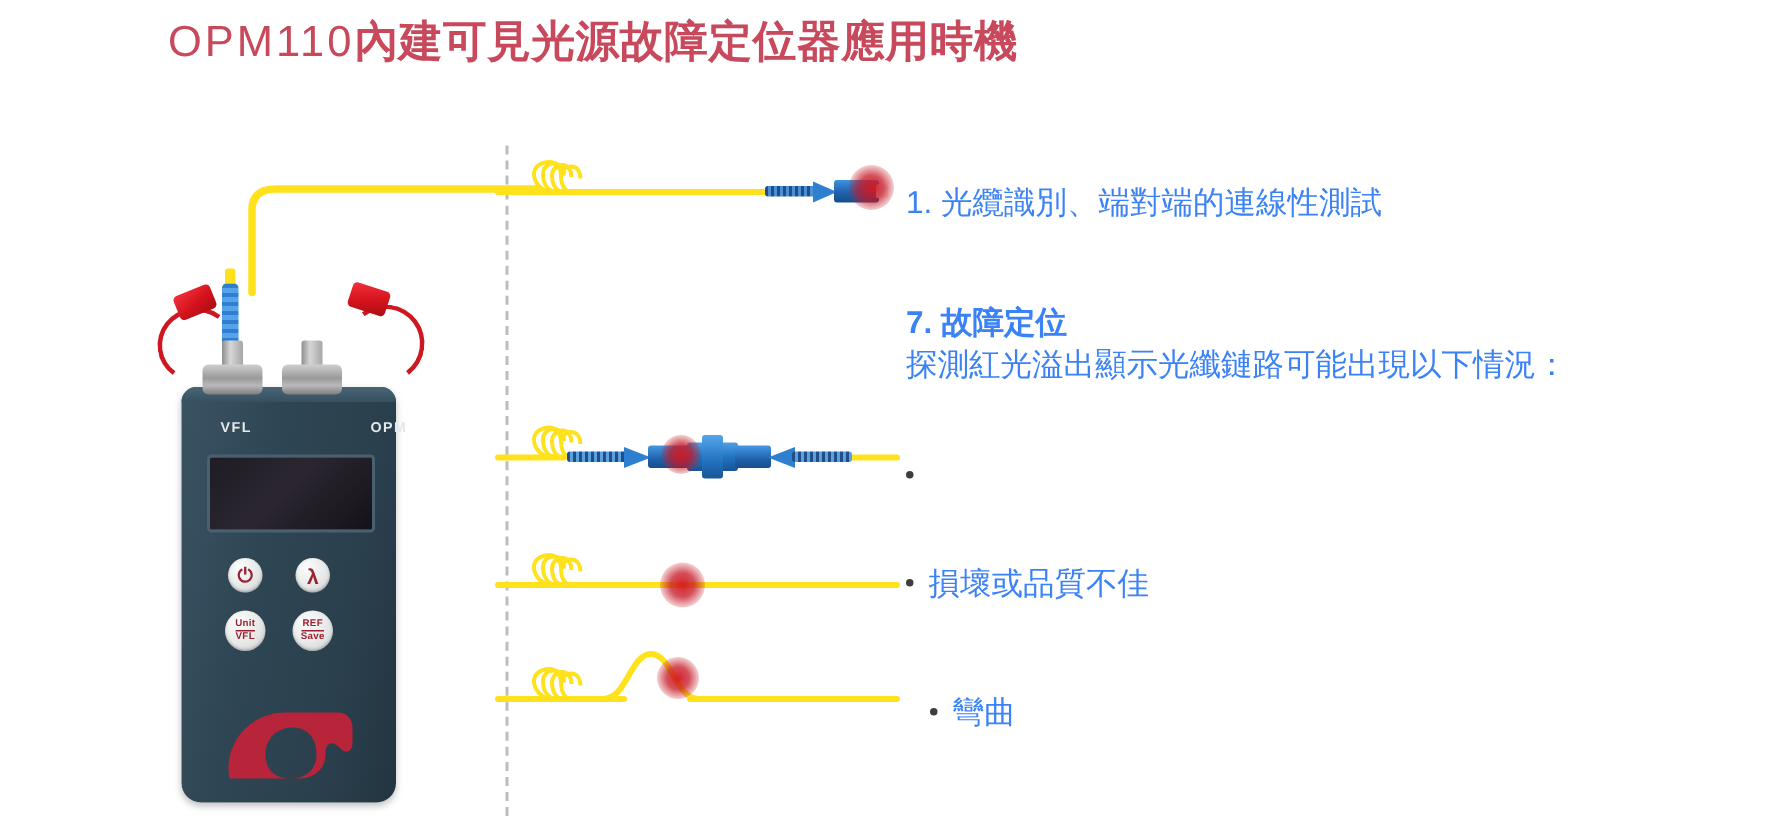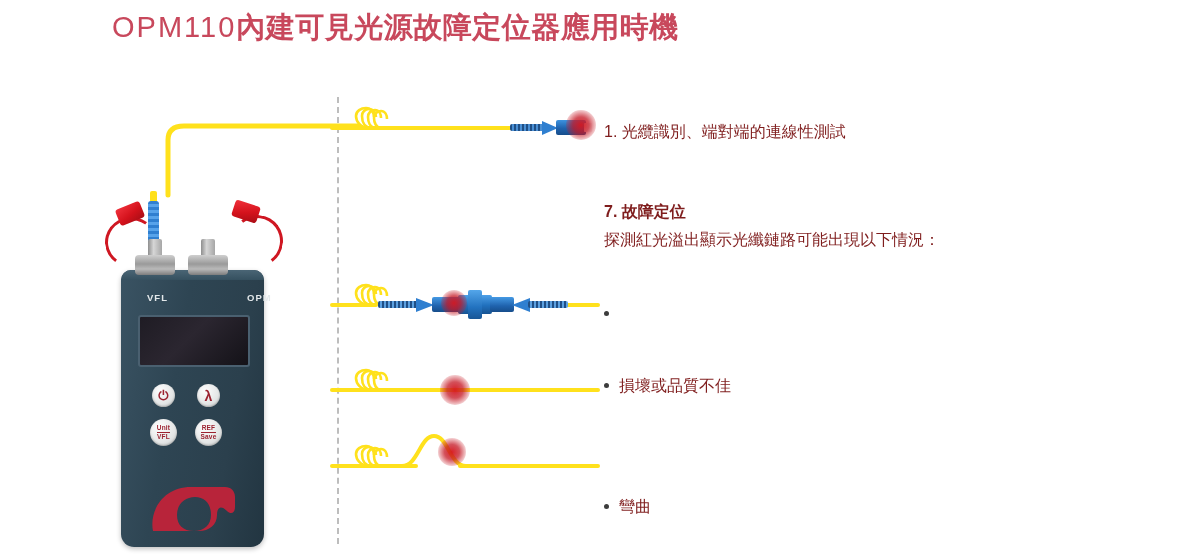--- a/index.html
+++ b/index.html
@@ -40,21 +40,21 @@
     top: 97px;
     width: 0;
     height: 447px;
     border-left: 2px dashed #bdbdbd;
   }
 
   
   #device {
     position: absolute;
     left: 105px;
-    top: 187px;
+    top: 175px;
     width: 180px;
     height: 370px;
   }
   .dev-body {
     position: absolute;
     left: 16px;
     top: 83px;
     width: 143px;
     height: 277px;
     background: linear-gradient(100deg, #3a5363 0%, #2e4553 38%, #2b404d 72%, #223541 100%);
@@ -323,31 +323,31 @@
 
   
   #text-col {
     position: absolute;
     left: 604px;
     top: 112px;
     width: 560px;
   }
   .txt {
     position: absolute;
-    font-size: 16px;
+    font-size: 21px;
     line-height: 1.5;
-    color: #7f1d1d;
+    color: #3b82f6;
     white-space: nowrap;
   }
   #item-1       { top: 8px;   left: 0; }
   #item-2-head  { top: 88px;  left: 0; font-weight: 700; }
   #item-2-sub   { top: 116px; left: 0; }
   #bullet-1     { top: 190px; left: 0; }
   #bullet-2     { top: 262px; left: 0; }
-  #bullet-3     { top: 348px; left: 0; margin-top: 35px; }
+  #bullet-3     { top: 348px; left: 16px; }
   .bullet-dot {
     display: inline-block;
     width: 5px; height: 5px;
     background: #3d3d3d;
     border-radius: 50%;
     vertical-align: middle;
     margin-right: 10px;
     margin-bottom: 3px;
   }
 </style>

